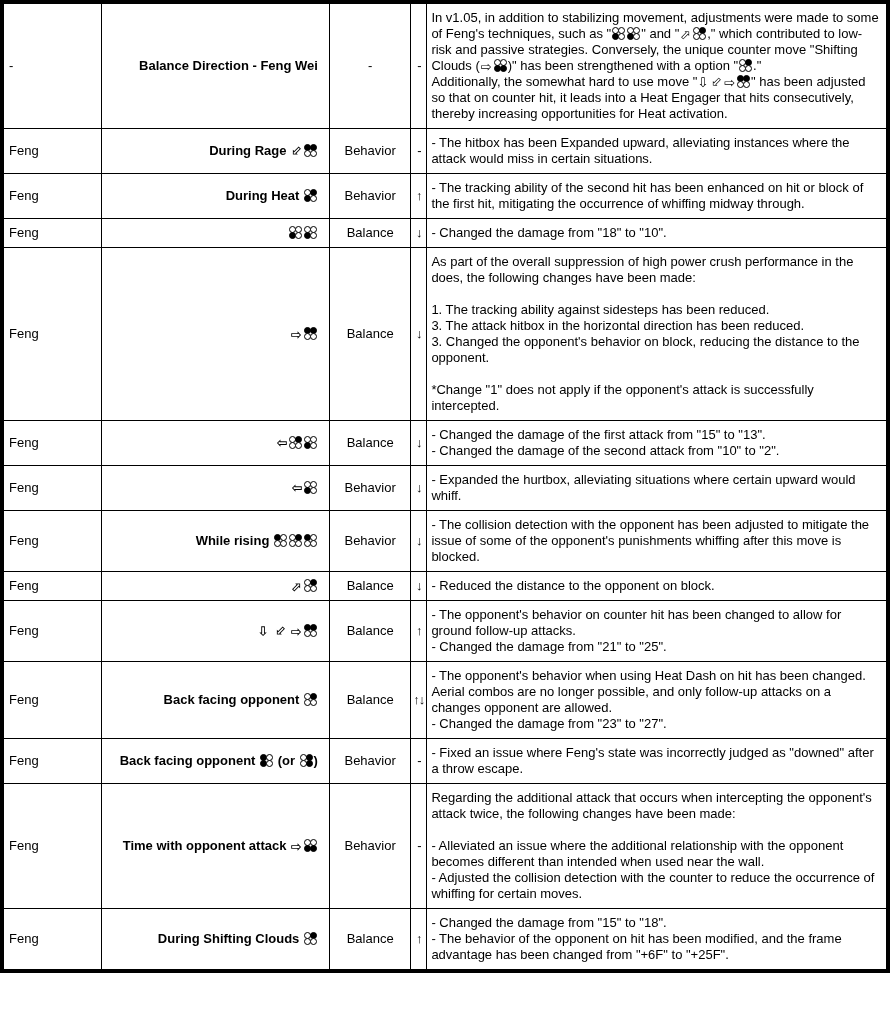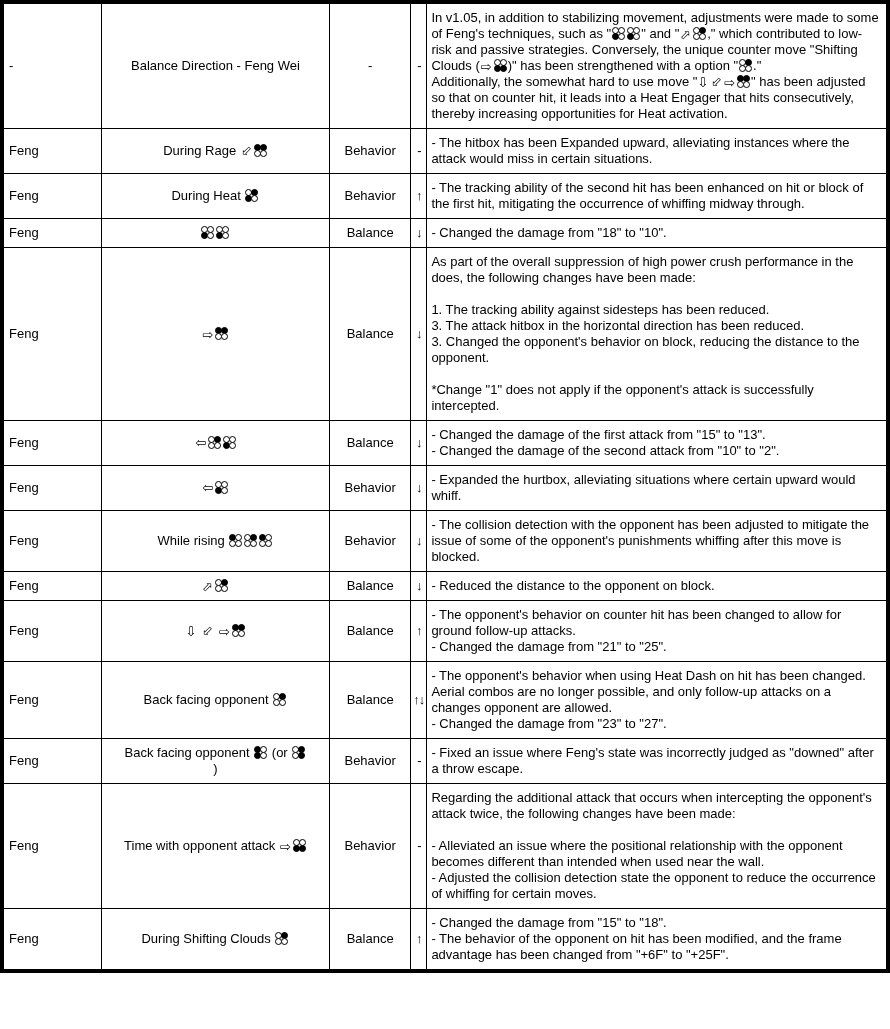--- a/index.html
+++ b/index.html
@@ -1,20 +1,20 @@
 <!DOCTYPE html>
 <html><head>
 <meta charset="utf-8">
 <style>
   html,body{margin:0;padding:0;background:#ffffff;}
   body{width:890px;font-family:"Liberation Sans","DejaVu Sans",sans-serif;color:#000;}
   table{border-collapse:collapse;table-layout:fixed;width:890px;border:4px solid #000;background:#fff;}
   td{border:1px solid #000;vertical-align:middle;font-size:13px;line-height:16px;color:#000;overflow:hidden;}
   td.c-char{padding:2px 5px;text-align:left;}
-  td.c-move{padding:2px 22px;text-align:center;}
+  td.c-move{padding:2px 11px;text-align:right;font-weight:bold;}
   td.c-type{padding:2px 2px;text-align:center;}
   td.c-trend{padding:0;text-align:center;font-size:13px;letter-spacing:-1px;}
   td.c-desc{padding:6px 4px;text-align:left;}
   .para{min-height:16px;}
   
   .dir{display:inline-block;font-family:"DejaVu Sans",sans-serif;font-size:13px;line-height:13px;
        transform-origin:50% 50%;vertical-align:-1px;margin:0 1px;}
   .dir.b{transform:rotate(180deg);}
   .dir.d{transform:rotate(90deg);}
   .dir.db{transform:rotate(135deg);}
@@ -159,22 +159,22 @@
         </td>
       </tr>
       <tr>
         <td class="c-char">Feng</td>
         <td class="c-move">Time with opponent attack <span class="dir f">⇨</span><span class="btns"><i class="p1"></i><i class="p2"></i><i class="p3 on"></i><i class="p4 on"></i></span></td>
         <td class="c-type">Behavior</td>
         <td class="c-trend">-</td>
         <td class="c-desc">
           <div class="para">Regarding the additional attack that occurs when intercepting the opponent's attack twice, the following changes have been made:</div>
           <div class="para">&nbsp;</div>
-          <div class="para">- Alleviated an issue where the positional relationship with the opponent becomes different than intended when used near the wall.</div>
-          <div class="para">- Adjusted the collision detection state the opponent to reduce the occurrence of whiffing for certain moves.</div>
+          <div class="para">- Alleviated an issue where the additional relationship with the opponent becomes different than intended when used near the wall.</div>
+          <div class="para">- Adjusted the collision detection with the counter to reduce the occurrence of whiffing for certain moves.</div>
         </td>
       </tr>
       <tr>
         <td class="c-char">Feng</td>
         <td class="c-move">During Shifting Clouds <span class="btns"><i class="p1"></i><i class="p2 on"></i><i class="p3"></i><i class="p4"></i></span></td>
         <td class="c-type">Balance</td>
         <td class="c-trend">↑</td>
         <td class="c-desc">
           <div class="para">- Changed the damage from "15" to "18".</div>
           <div class="para">- The behavior of the opponent on hit has been modified, and the frame advantage has been changed from "+6F" to "+25F".</div>

